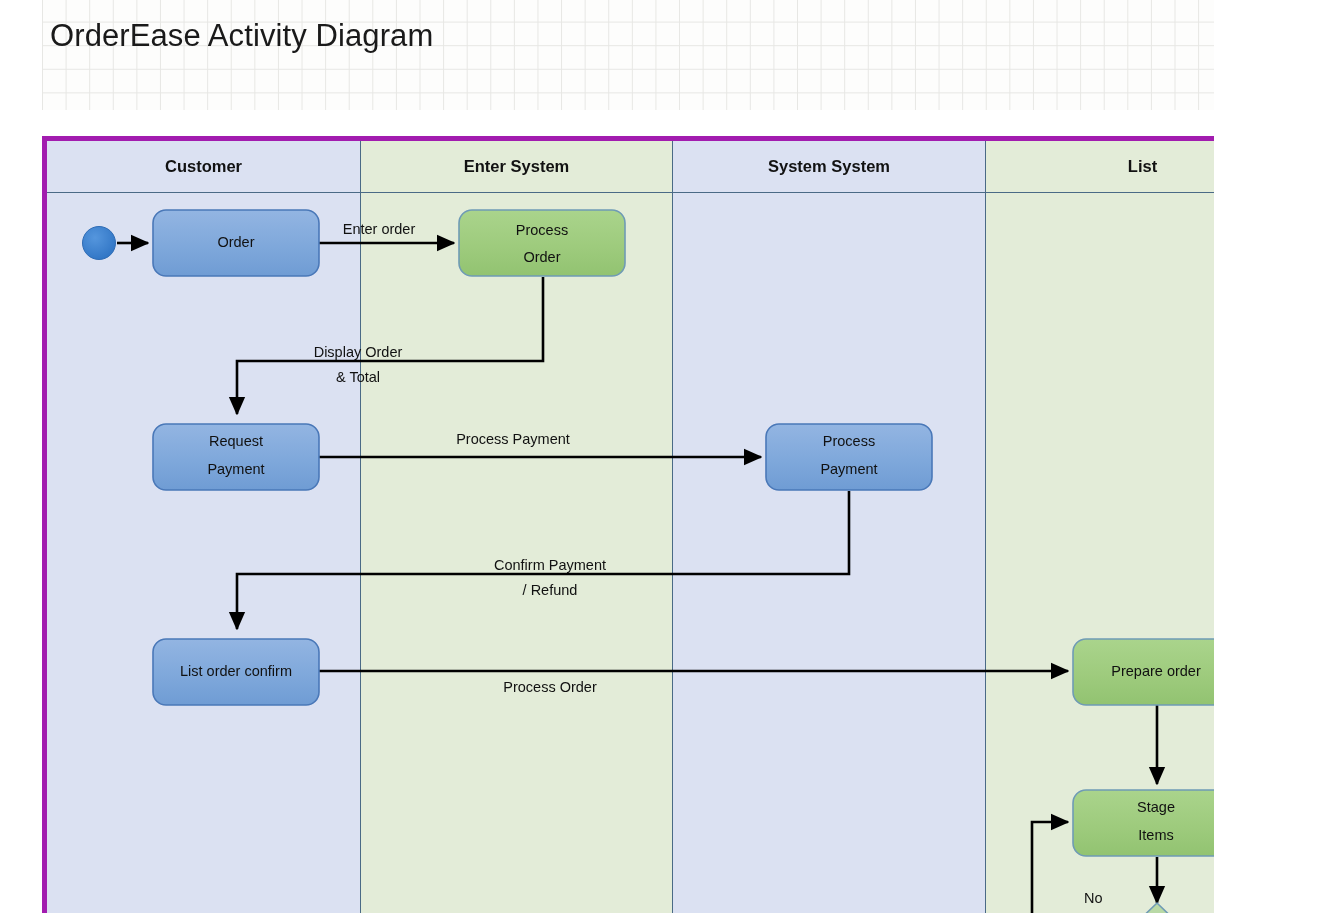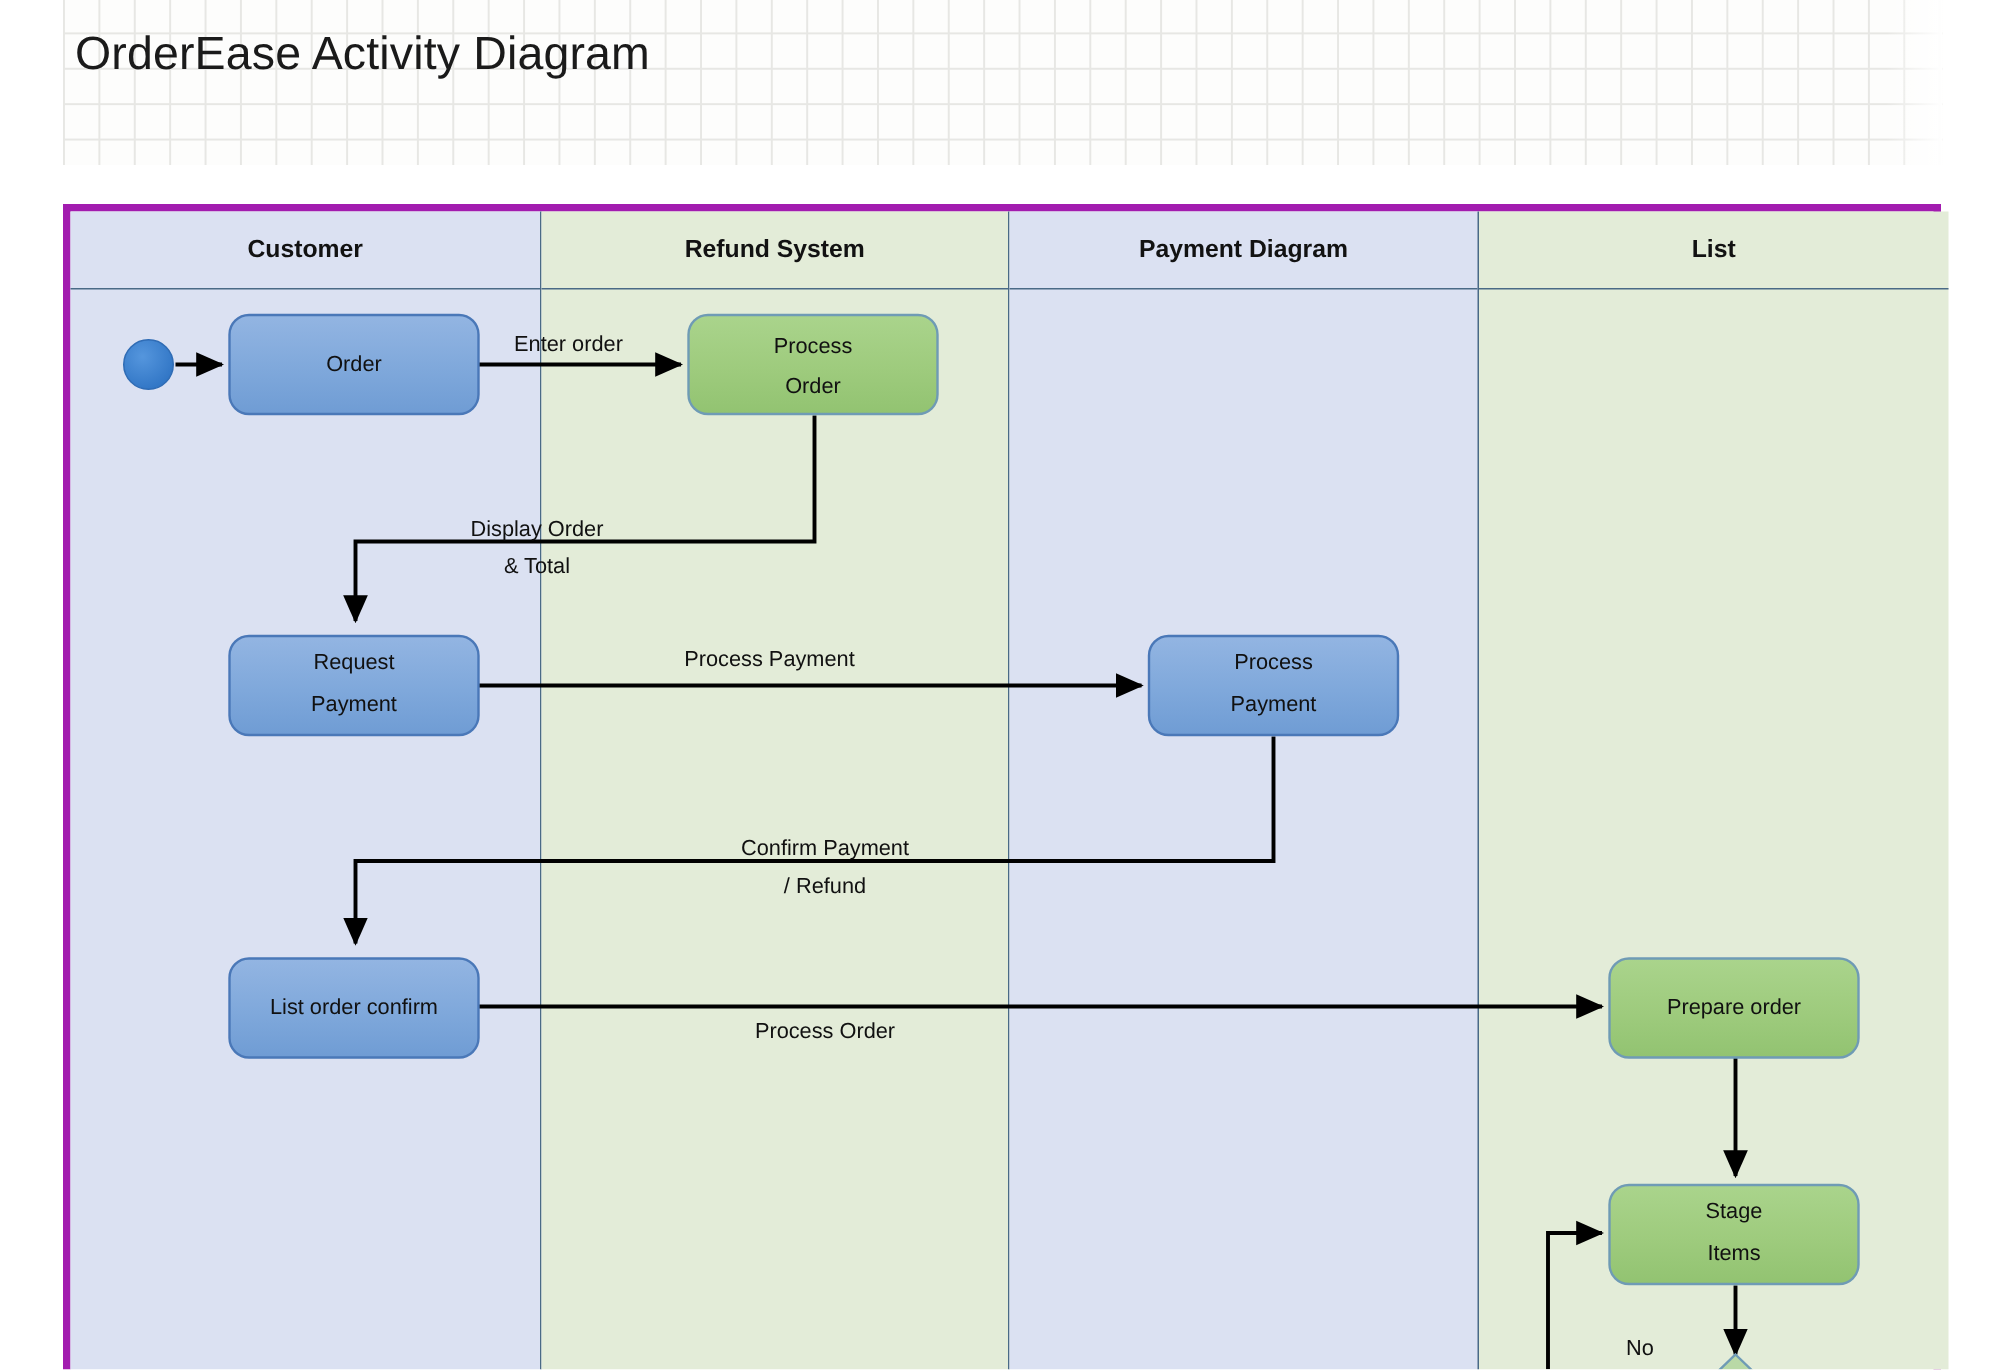--- a/index.html
+++ b/index.html
@@ -9,21 +9,21 @@
   }
   body {
     width: 1335px;
     height: 913px;
     font-family: "Liberation Sans", sans-serif;
     overflow: hidden;
   }
 
   #canvas {
     position: relative;
-    width: 1335px;
+    width: 1214px;
     height: 913px;
     background: #ffffff;
     overflow: hidden;
   }
 
   
   #grid-backdrop {
     position: absolute;
     left: 42px;
     top: 0px;
@@ -127,25 +127,25 @@
 
   <div id="diagram-title">OrderEase Activity Diagram</div>
 
   <div id="swimlanes">
 
     <div class="lane blue" style="left:0px; width:314px;">
       <div class="lane-header">Customer</div>
     </div>
 
     <div class="lane green" style="left:314px; width:312px;">
-      <div class="lane-header">Refund System</div>
+      <div class="lane-header">Enter System</div>
     </div>
 
     <div class="lane blue" style="left:626px; width:313px;">
-      <div class="lane-header">Payment Diagram</div>
+      <div class="lane-header">System System</div>
     </div>
 
     <div class="lane green" style="left:939px; width:313px;">
       <div class="lane-header">List</div>
     </div>
 
   </div>
 
   <svg id="overlay" viewBox="0 0 1335 913">
     <defs>

